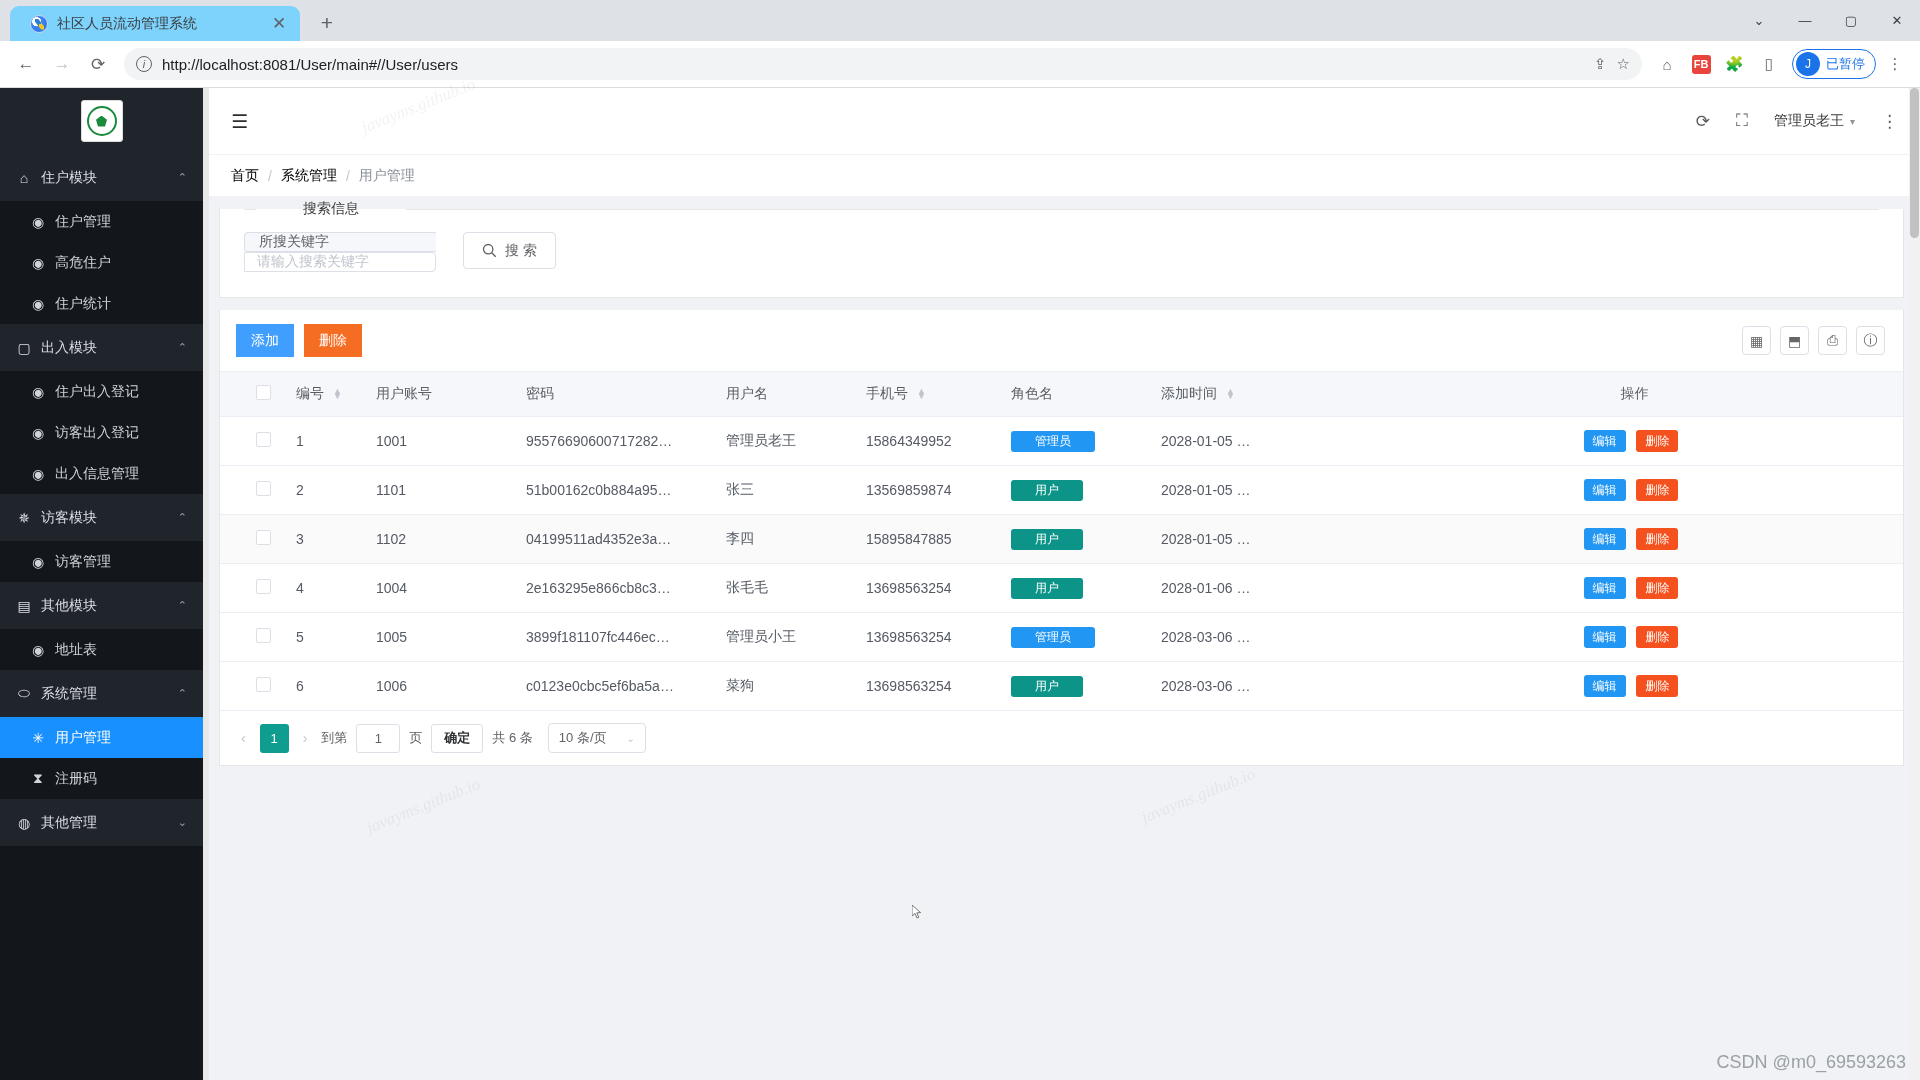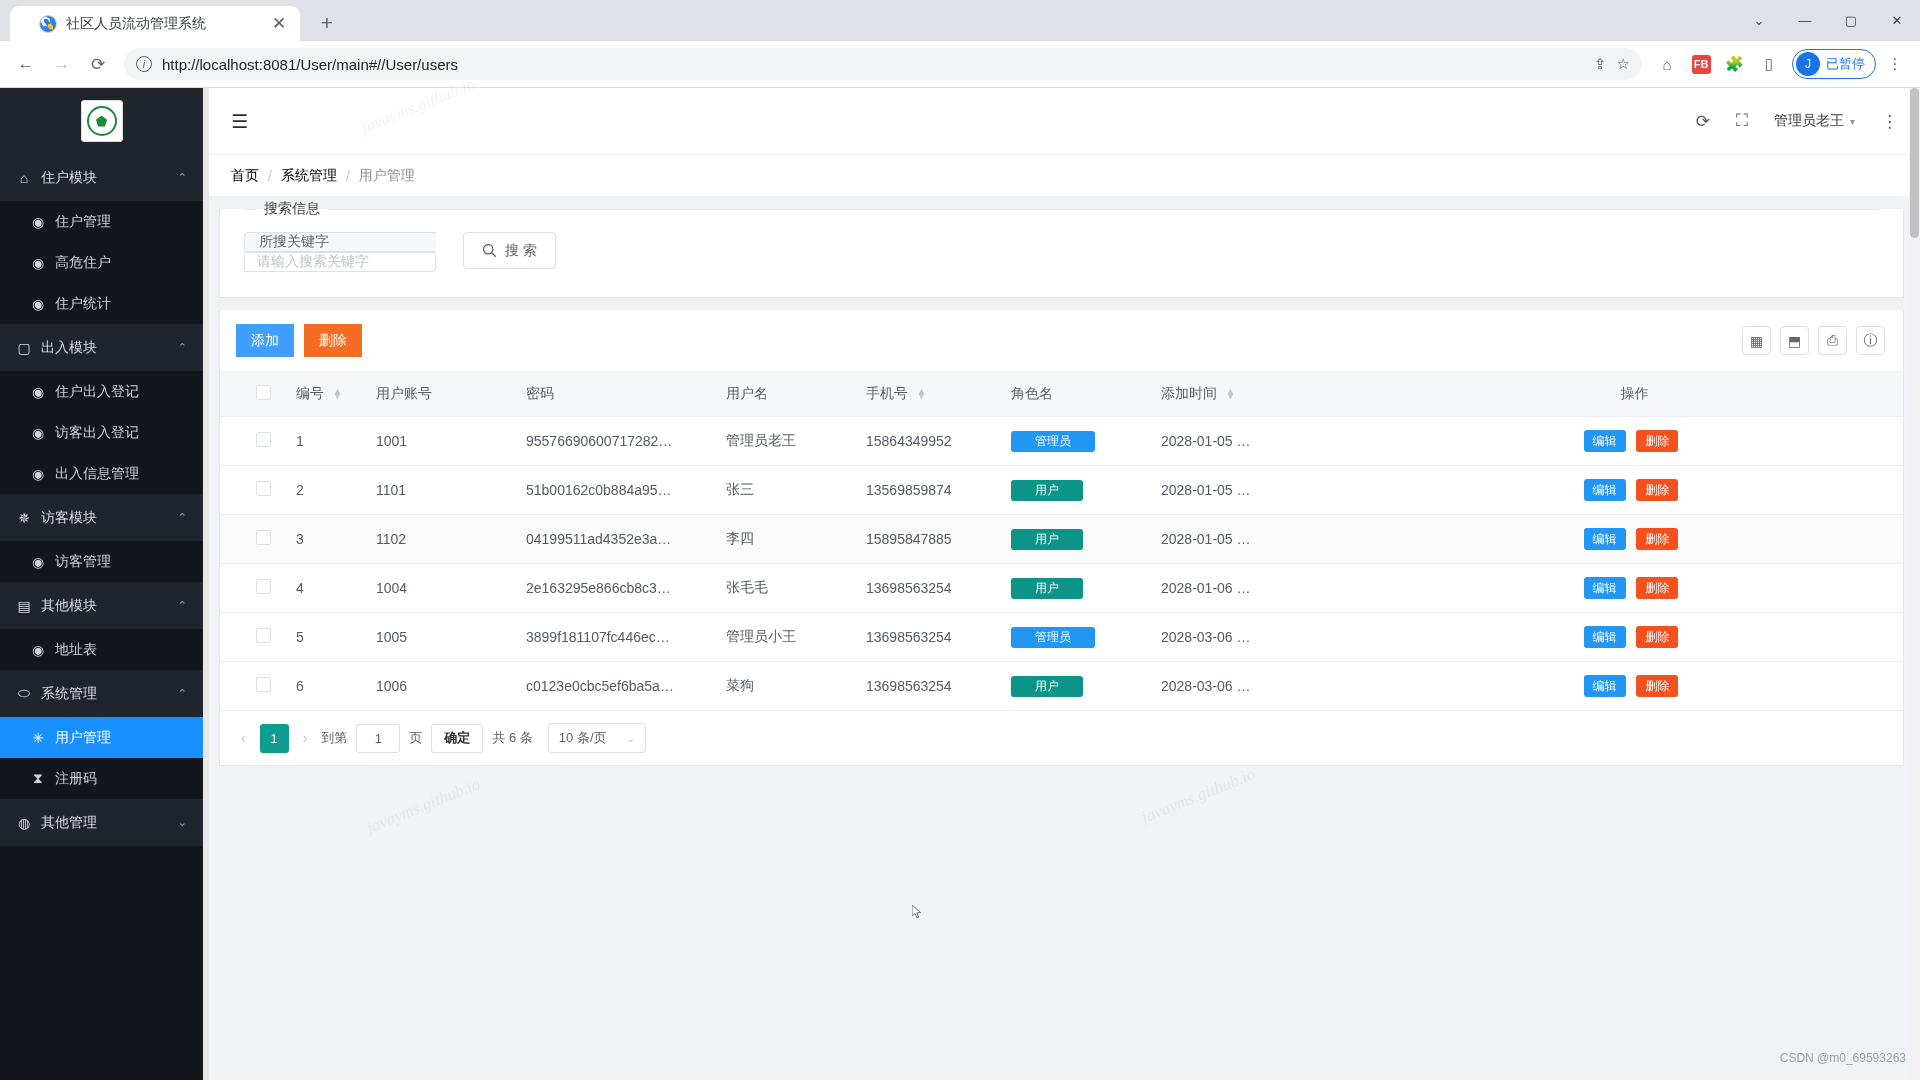--- a/index.html
+++ b/index.html
@@ -18,25 +18,25 @@
     height: 41px;
     background: #dee1e6;
     display: flex;
     align-items: flex-end;
     padding-left: 10px;
     position: relative;
     flex: 0 0 41px;
   }
   .tab {
     height: 35px;
-    background: #ffffff;
+    background: #7dd3fc;
     border-radius: 9px 9px 0 0;
     display: flex;
     align-items: center;
-    padding: 0 10px 0 29px;
+    padding: 0 10px 0 20px;
     min-width: 290px;
     gap: 9px;
     position: relative;
   }
   .tab-favicon {
     width: 18px; height: 18px; border-radius: 50%;
     background: radial-gradient(circle at 35% 35%, #fff 0%, #fff 30%, #4285f4 31%, #1a73e8 100%);
     border: 1px solid #c5d4ea;
     flex: 0 0 18px;
     position: relative;
@@ -180,21 +180,21 @@
   .crumbs .sep { color: #c6c8cc; }
 
   .main { flex: 1; overflow: hidden; padding: 13px 16px 0 16px; position: relative; }
 
   
   .search-box {
     margin: 0 0 0 0; border: 1px solid #e6e6e6; border-top: none;
     padding: 0 24px 28px 24px; position: relative;
     background: #fff;
   }
-  .search-legend-row { display: flex; align-items: center; height: 1px; }
+  .search-legend-row { display: flex; align-items: center; height: 1px; gap: 39px; }
   .legend-left { width: 12px; border-top: 1px solid #e6e6e6; }
   .legend-txt { padding: 0 8px; font-size: 14px; color: #3c3c3c; transform: translateY(-1px); }
   .legend-right { flex: 1; border-top: 1px solid #e6e6e6; }
   .search-row { display: flex; align-items: center; gap: 27px; padding-top: 22px; }
   .input-group { display: flex; height: 37px; flex-direction: column; }
   .input-addon {
     background: #f5f7fa; border: 1px solid #dcdfe6; border-right: none;
     border-radius: 4px 0 0 4px; padding: 0 14px; display: flex;
     align-items: center; font-size: 14px; color: #606266;
   }
@@ -285,21 +285,21 @@
   }
   .pg-select .cv { font-size: 10px; color: #c0c4cc; }
 
   
   .wm {
     position: absolute; color: rgba(0,0,0,0.055); font-size: 17px;
     transform: rotate(-22deg); pointer-events: none; white-space: nowrap;
     font-family: "Liberation Serif", serif; font-style: italic;
   }
   .csdn {
-    position: absolute; right: 14px; bottom: 15px; font-size: 12px;
+    position: absolute; right: 14px; bottom: 7px; font-size: 18px;
     color: #9aa0a6;
   }
   .cursor-arrow {
     position: absolute; left: 709px; top: 709px; width: 10px; height: 14px;
     pointer-events: none;
   }
   .scrollbar-v {
     position: absolute; right: 0; top: 0; width: 11px; bottom: 0;
     background: #f1f1f1;
   }

